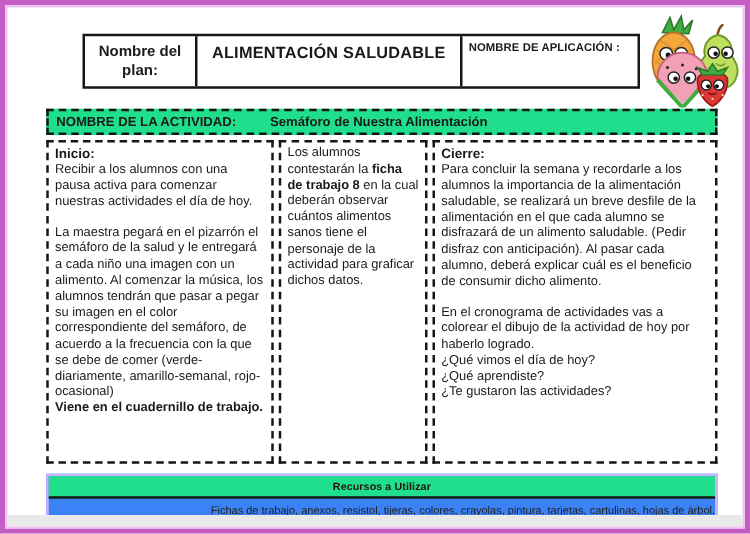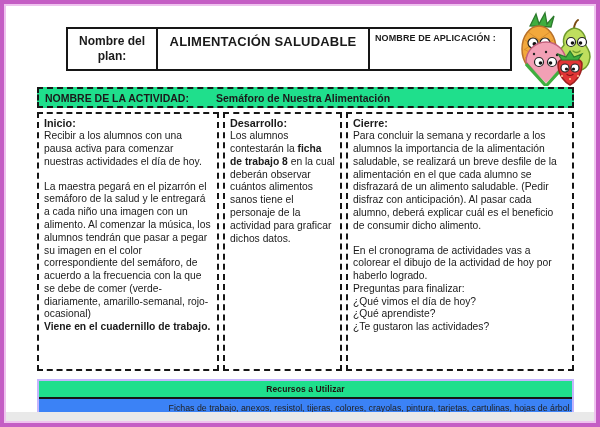--- a/index.html
+++ b/index.html
@@ -147,30 +147,28 @@
   <div class="col col-inicio">
     <h3>Inicio:</h3>
     <p>Recibir a los alumnos con una pausa activa para comenzar nuestras actividades el día de hoy.</p>
     <div class="gap"></div>
     <p><span>La maestra pegará en el pizarrón el semáforo de la salud y le entregará a cada niño una imagen con un alimento. Al comenzar la música, los alumnos tendrán que pasar a pegar su imagen en el color correspondiente del semáforo, de acuerdo a la frecuencia con la que se debe de comer (verde-diariamente, amarillo-semanal, rojo-ocasional)</span><br>
       <span class="b">Viene en el cuadernillo de trabajo.</span>
     </p>
   </div>
 
   <div class="col col-desarrollo">
-    <h3>Desarrollo:</h3>
     <p><span>Los alumnos contestarán la </span><span class="b">ficha de trabajo 8</span><span> en la cual deberán observar cuántos alimentos sanos tiene el personaje de la actividad para graficar dichos datos.</span></p>
   </div>
 
   <div class="col col-cierre">
     <h3>Cierre:</h3>
     <p>Para concluir la semana y recordarle a los alumnos la importancia de la alimentación saludable, se realizará un breve desfile de la alimentación en el que cada alumno se disfrazará de un alimento saludable. (Pedir disfraz con anticipación). Al pasar cada alumno, deberá explicar cuál es el beneficio de consumir dicho alimento.</p>
     <div class="gap"></div>
     <p>En el cronograma de actividades vas a colorear el dibujo de la actividad de hoy por haberlo logrado.</p>
-    <p>Preguntas para finalizar:</p>
     <p>¿Qué vimos el día de hoy?</p>
     <p>¿Qué aprendiste?</p>
     <p>¿Te gustaron las actividades?</p>
   </div>
 
   <div class="resources">
     <div class="res-head">Recursos a Utilizar</div>
     <div class="res-body">Fichas de trabajo, anexos, resistol, tijeras, colores, crayolas, pintura, tarjetas, cartulinas, hojas de árbol.</div>
   </div>
 

